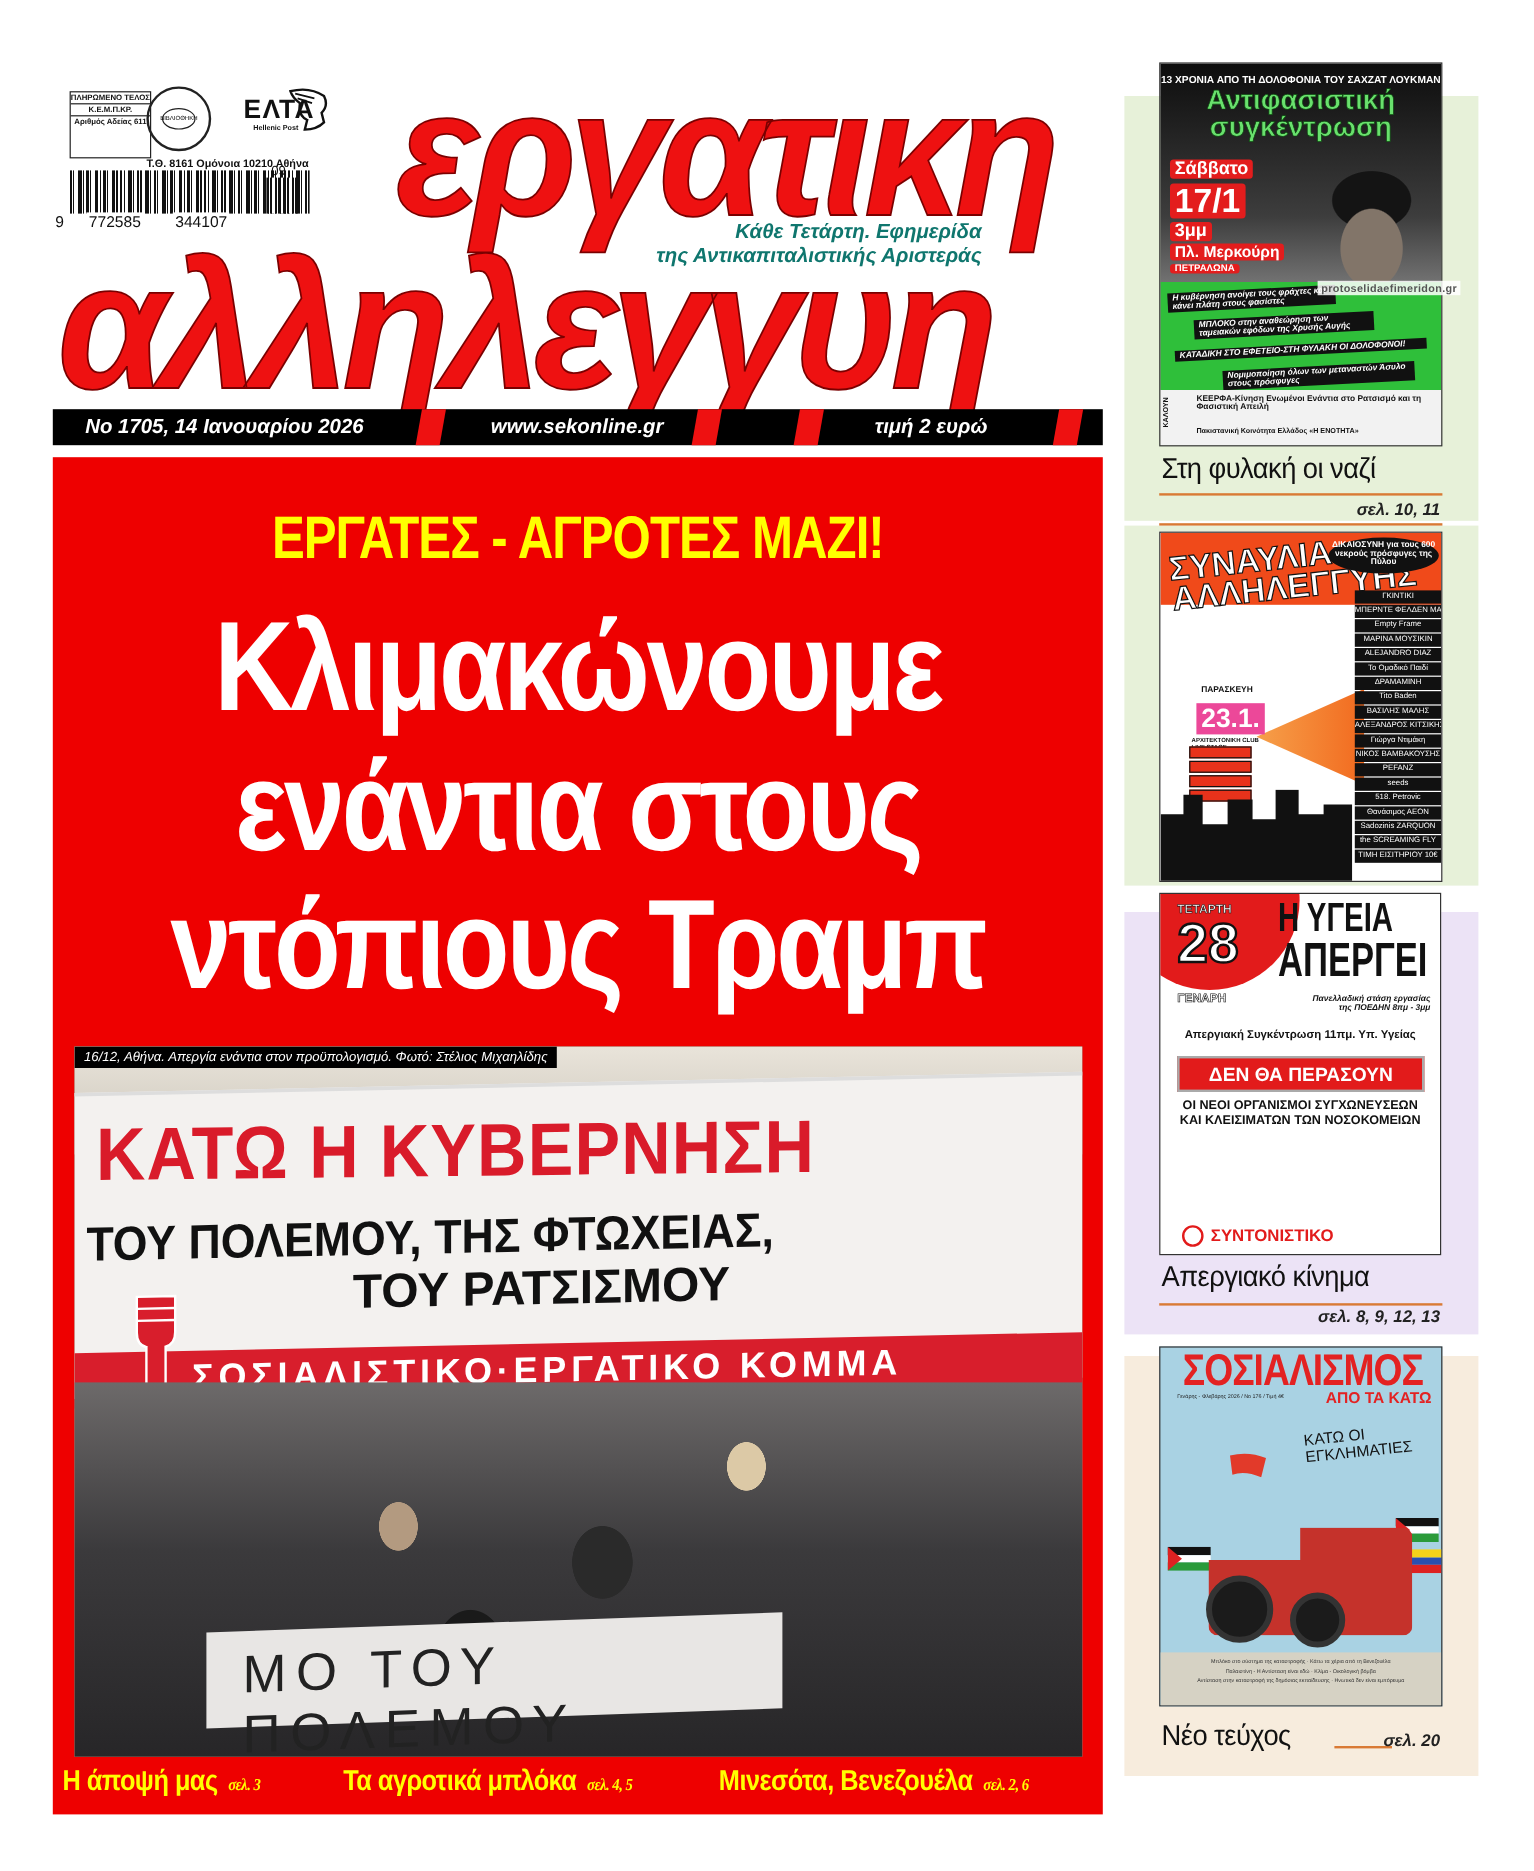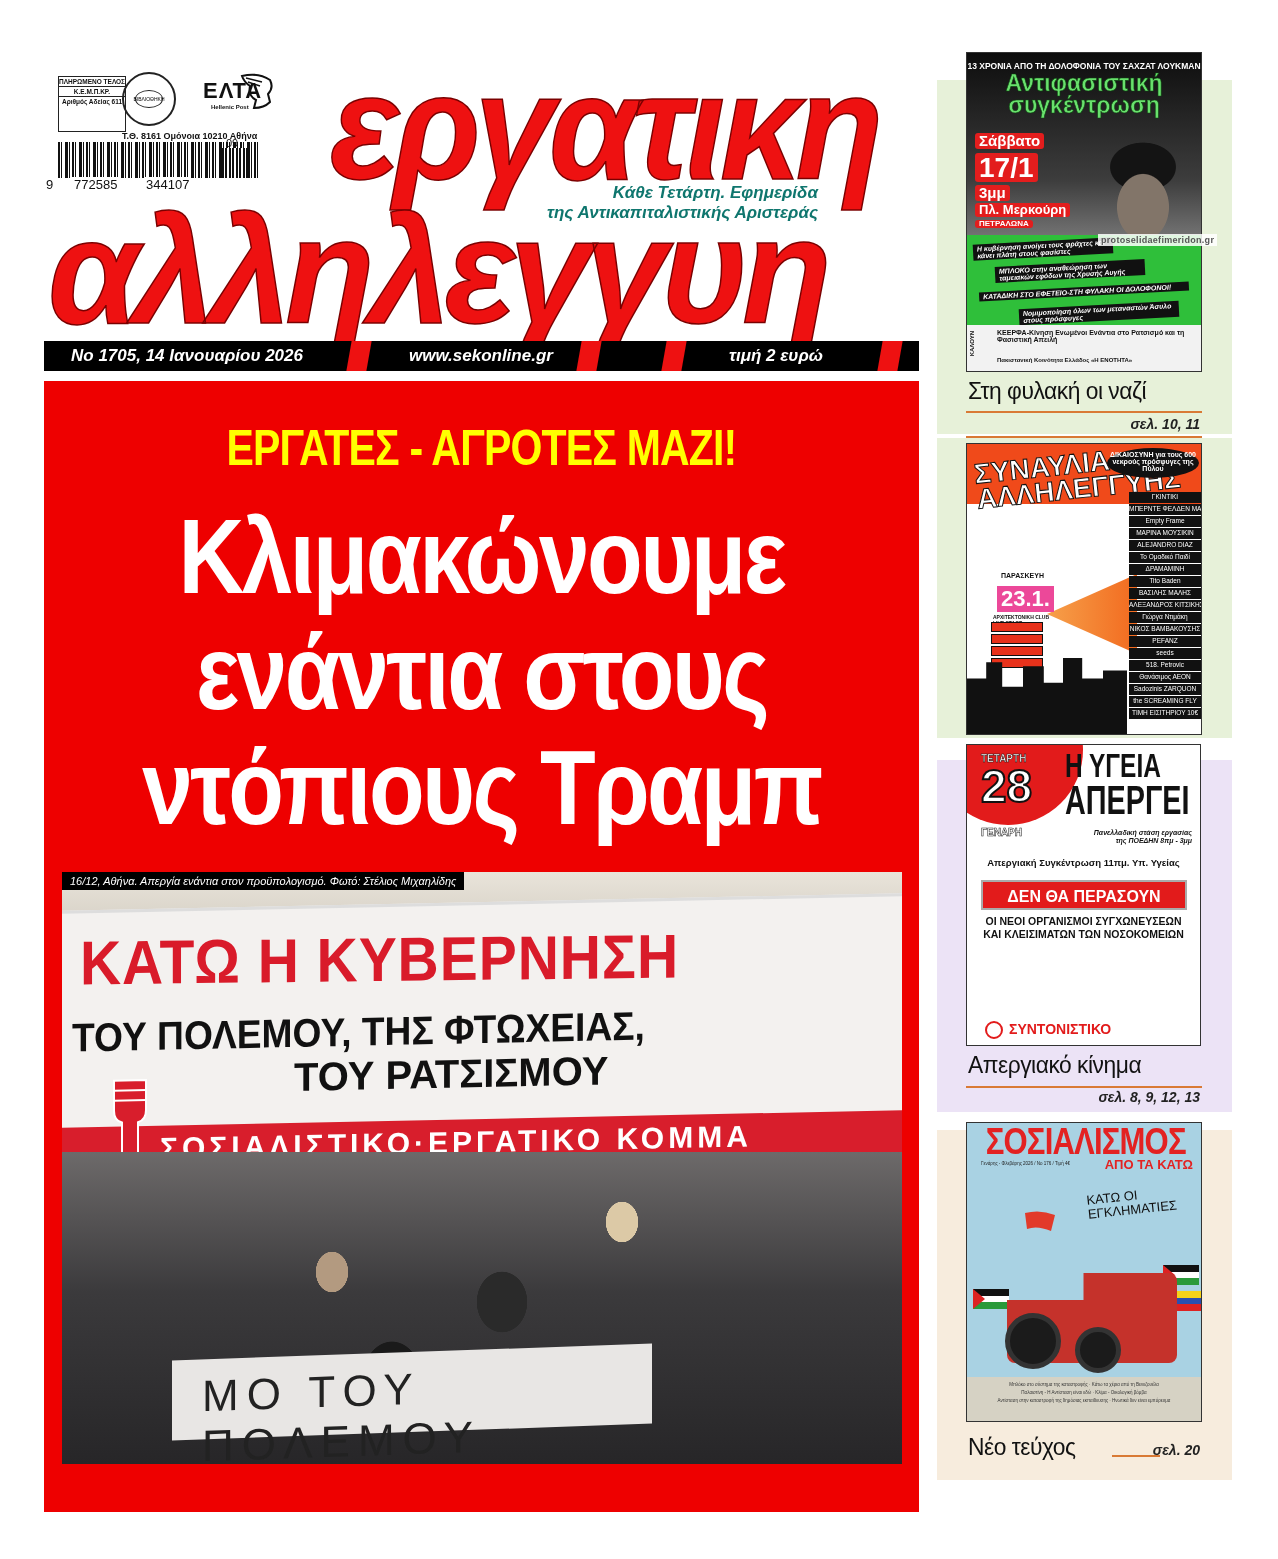--- a/index.html
+++ b/index.html
@@ -190,20 +190,31 @@
         <path d="M10 18 h32 M10 28 h32" stroke="#fff" stroke-width="2"></path>
       </svg>
     </div>
     <div class="crowd">
       <div class="crowd-banner">
         <div class="crowd-banner-text">ΜΟ ΤΟΥ ΠΟΛΕΜΟΥ</div>
       </div>
     </div>
   </div>
 
+  <div class="footer-teasers">
+    <div class="teaser" style="left:8px;">
+      <span>Η άποψή μας</span><span class="pg">σελ. 3</span>
+    </div>
+    <div class="teaser" style="left:242px;">
+      <span>Τα αγροτικά μπλόκα</span><span class="pg">σελ. 4, 5</span>
+    </div>
+    <div class="teaser" style="left:555px;">
+      <span>Μινεσότα, Βενεζουέλα</span><span class="pg">σελ. 2, 6</span>
+    </div>
+  </div>
 </div>
 
 <div class="side-bg sb1"></div>
 <div class="side-bg sb2b"></div>
 <div class="side-bg sb3"></div>
 <div class="side-bg sb4"></div>
 
 <div class="ad ad1">
   <div class="ad1-top">13 ΧΡΟΝΙΑ ΑΠΟ ΤΗ ΔΟΛΟΦΟΝΙΑ ΤΟΥ ΣΑΧΖΑΤ ΛΟΥΚΜΑΝ</div>
   <div class="ad1-h">Αντιφασιστική συγκέντρωση</div>

